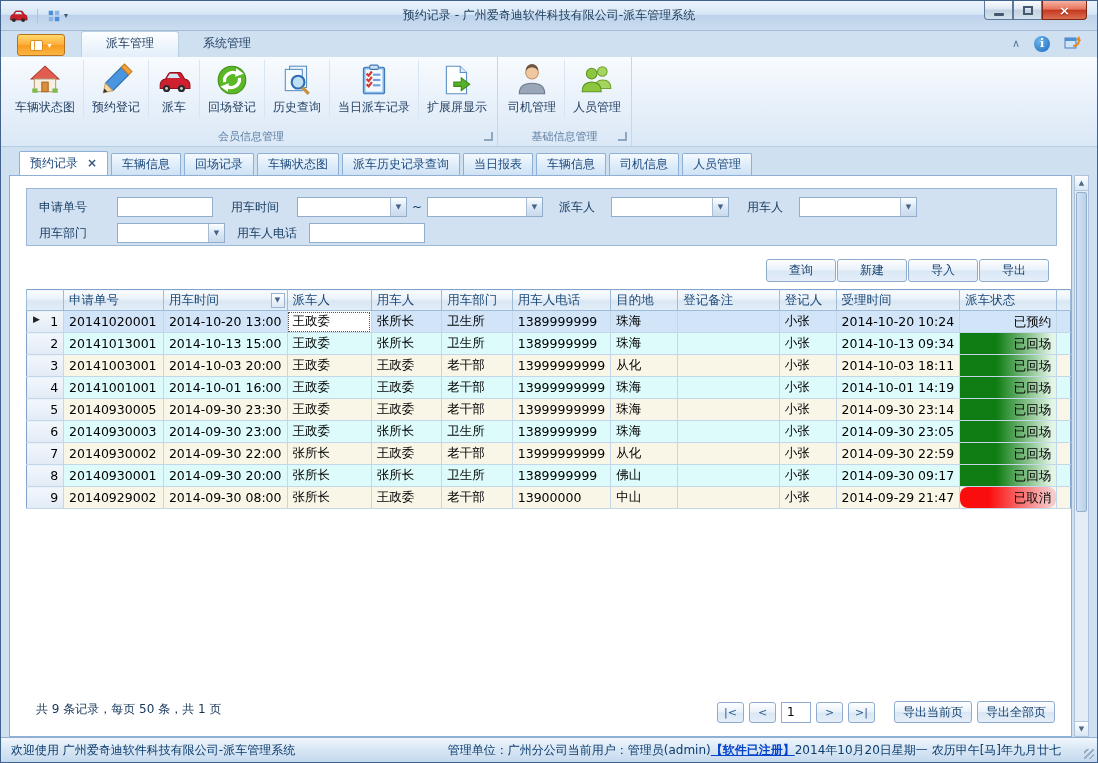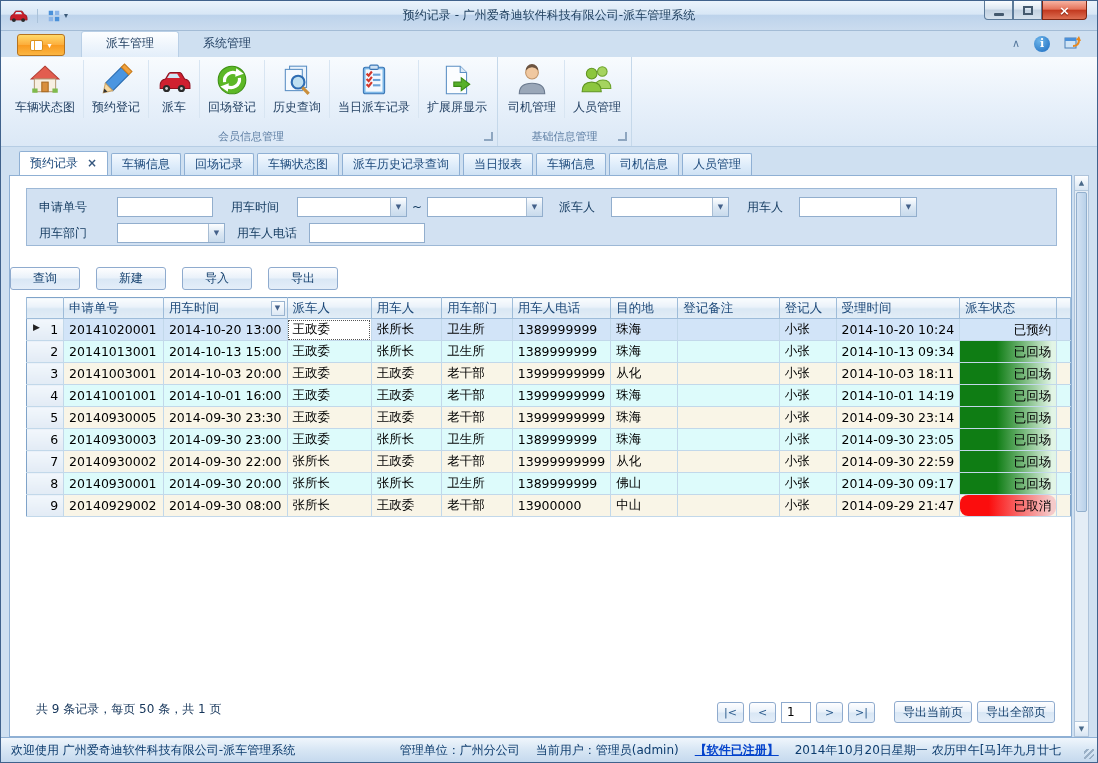--- a/index.html
+++ b/index.html
@@ -82,21 +82,21 @@
                 border:1px solid #9db8d6; padding:7px 6px 0 12px; flex:none; }
   .frow { display:flex; align-items:center; height:22px; margin-bottom:4px; }
   .flabel { color:#12395f; flex:none; }
   .tinput { height:20px; background:#fff; border:1px solid #92aecd; flex:none; padding:0 3px;
             font:inherit; color:#000; }
   .combo { height:20px; background:#fff; border:1px solid #92aecd; flex:none; display:flex; }
   .cfield { flex:1; }
   .cbtn { width:16px; border-left:1px solid #a8bdd4; color:#44618a; font-size:7px; text-align:center;
           line-height:18px; background:linear-gradient(#fdfeff,#dce8f4 50%,#c8daec); }
 
-  .actions { display:flex; gap:16px; margin:21px 22px 0 0; flex:none; }
+  .actions { display:flex; justify-content:flex-end; gap:1px; margin:13px 22px 0 0; flex:none; }
   .abtn, .ebtn, .pbtn { border:1px solid #8fabce; border-radius:3px; color:#14406e; text-align:center;
           background:linear-gradient(#fefeff,#e9f1fa 48%,#d9e7f5 52%,#e4eef9); }
   .abtn { width:70px; height:23px; line-height:21px; }
 
   .grid { margin:7px 0 0 16px; flex:none; }
   table.recgrid { border-collapse:collapse; table-layout:fixed; border:1px solid #7fa3c9; font-size:12.5px; }
   .recgrid th { height:21px; font-weight:normal; text-align:left; padding:0 5px; color:#1c4878;
                 background:linear-gradient(#fafcfe,#e9f1f9 45%,#d9e7f3 50%,#e2edf7);
                 border:1px solid #9ebcd9; border-top:none; position:relative;
                 white-space:nowrap; overflow:hidden; }
@@ -122,21 +122,21 @@
   .pbtn { width:27px; height:21px; line-height:19px; font-size:11px; color:#2a5a8c; }
   .pinput { width:30px; height:21px; border:1px solid #8fabce; background:#fff; padding:0 0 0 5px;
             font:inherit; color:#000; }
   .ebtn { width:78px; height:22px; line-height:20px; }
   .ebtn.first { margin-left:14px; }
 
   
   .statusbar { height:25px; flex:none; display:flex; align-items:center; padding:0 10px; position:relative;
                color:#0d3c6e; border-top:1px solid #8fb0d4;
                background:linear-gradient(#f0f6fc,#d7e6f4 50%,#c5d9ee); }
-  .sb-right { margin-left:auto; display:flex; gap:16px; margin-right:26px; }
+  .sb-right { margin-left:auto; display:flex; gap:0; margin-right:26px; }
   .sb-license { color:#0443cc; text-decoration:underline; font-weight:bold; }
   .grip { position:absolute; right:3px; bottom:3px; width:10px; height:10px;
           background:repeating-linear-gradient(135deg, transparent 0 2px, #9ab0c6 2px 4px); }
 </style>
 <title>预约记录 - 广州爱奇迪软件科技有限公司-派车管理系统</title></head>
 <body>
 
 <div class="window">
 
   <div class="titlebar">

